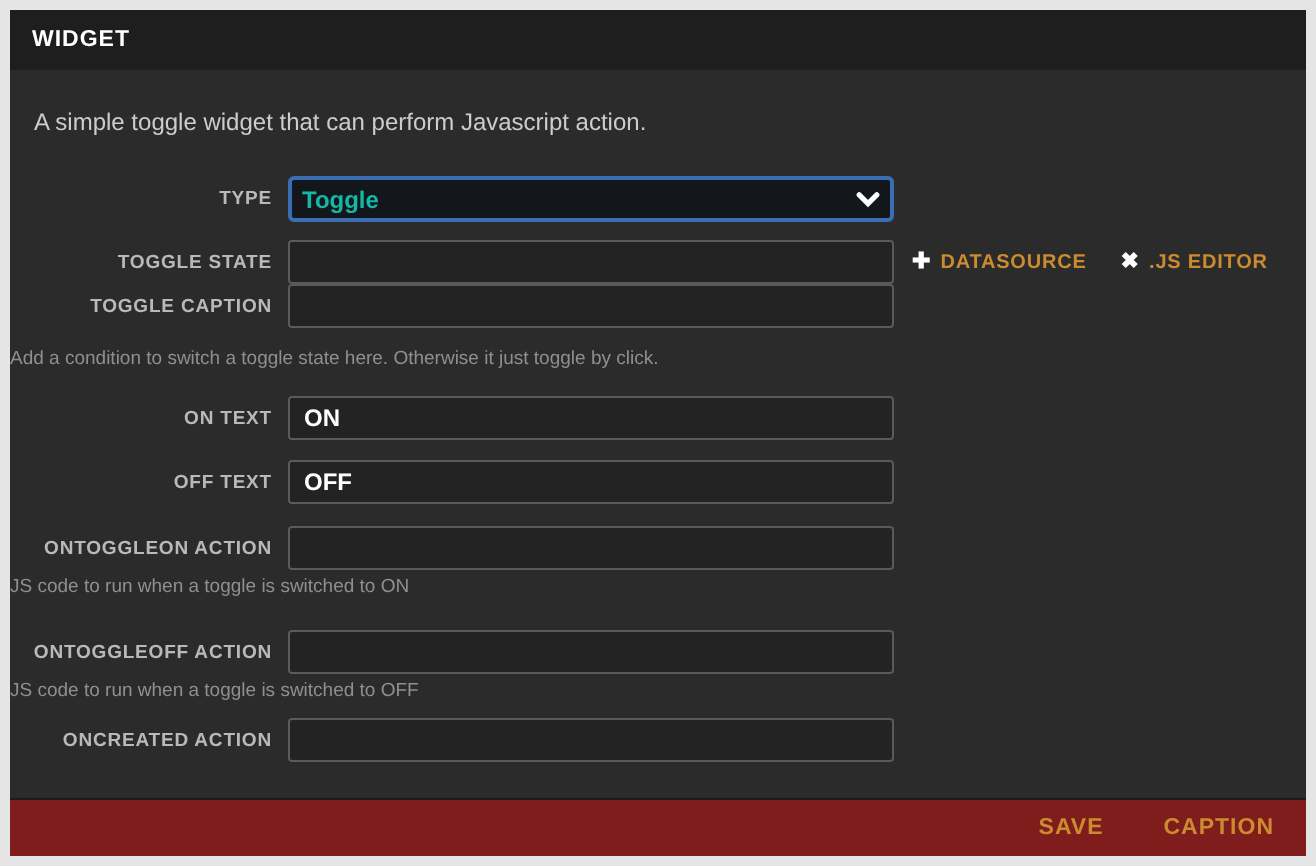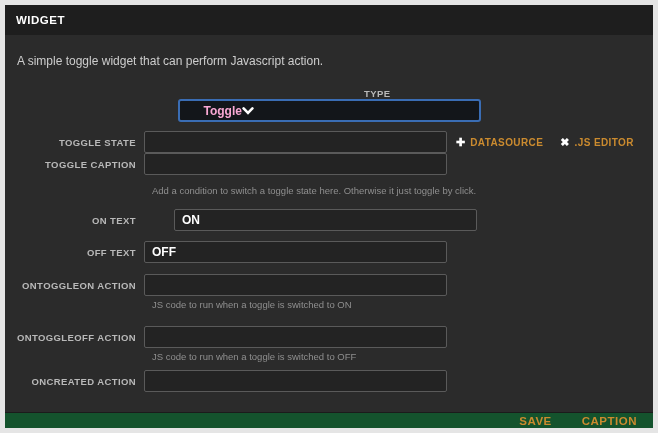--- a/index.html
+++ b/index.html
@@ -49,35 +49,34 @@
     padding:0 7px;
     font-family:inherit;
     outline:none;
   }
 
   .select {
     width:100%; height:23px;
     background:#13161a;
     border:2px solid var(--focus-blue, #3a6db4);
     border-radius:3px;
-    display:flex; align-items:center; 
-    padding:0 24px;
-    color:#f9a8d4; font-size:12px; font-weight:bold;
+    display:flex; align-items:center; justify-content:space-between;
+    padding:0 5px;
+    color:#14b8a6; font-size:12px; font-weight:bold;
     cursor:pointer;
   }
 
   .help {
     color:#8f8f8f; font-size:9.5px;
-    margin-left:147px;
-  }
-
-  .row-type    { margin-bottom:9px;flex-direction:column; }
+  }
+
+  .row-type    { margin-bottom:9px; }
   .row-caption { margin-bottom:10px; }
   .help-state  { margin-top:3px; margin-bottom:13px; }
-  .row-on      { margin-bottom:10px;gap:30px; }
+  .row-on      { margin-bottom:10px; }
   .row-off     { margin-bottom:11px; }
   .help-ton    { margin-top:3px; margin-bottom:16px; }
   .help-toff   { margin-top:3px; margin-bottom:8px; }
   .help-created{ margin-top:3px; }
 
   
   .side-links {
     display:flex; align-items:center;
     margin-left:9px; gap:17px; flex:none;
   }
@@ -86,22 +85,22 @@
     cursor:pointer; white-space:nowrap;
   }
   .side-link .ico { color:#ffffff; font-size:11px; font-weight:bold; line-height:1; }
   .side-link .lbl {
     color:var(--accent, #cb8b2f);
     font-size:10px; font-weight:bold; letter-spacing:.4px;
   }
 
   
   .footer {
-    position:absolute; left:0; right:0; bottom:0; height:16px;
-    background:#14532d;
+    position:absolute; left:0; right:0; bottom:0; height:29px;
+    background:#7f1d1d;
     border-top:1px solid #1b1b1b;
     display:flex; align-items:center; justify-content:flex-end;
     gap:30px; padding-right:16px;
   }
   .footer-btn {
     color:var(--accent, #cb8b2f);
     font-size:11.5px; font-weight:bold; letter-spacing:.5px;
     cursor:pointer;
   }
 </style>

